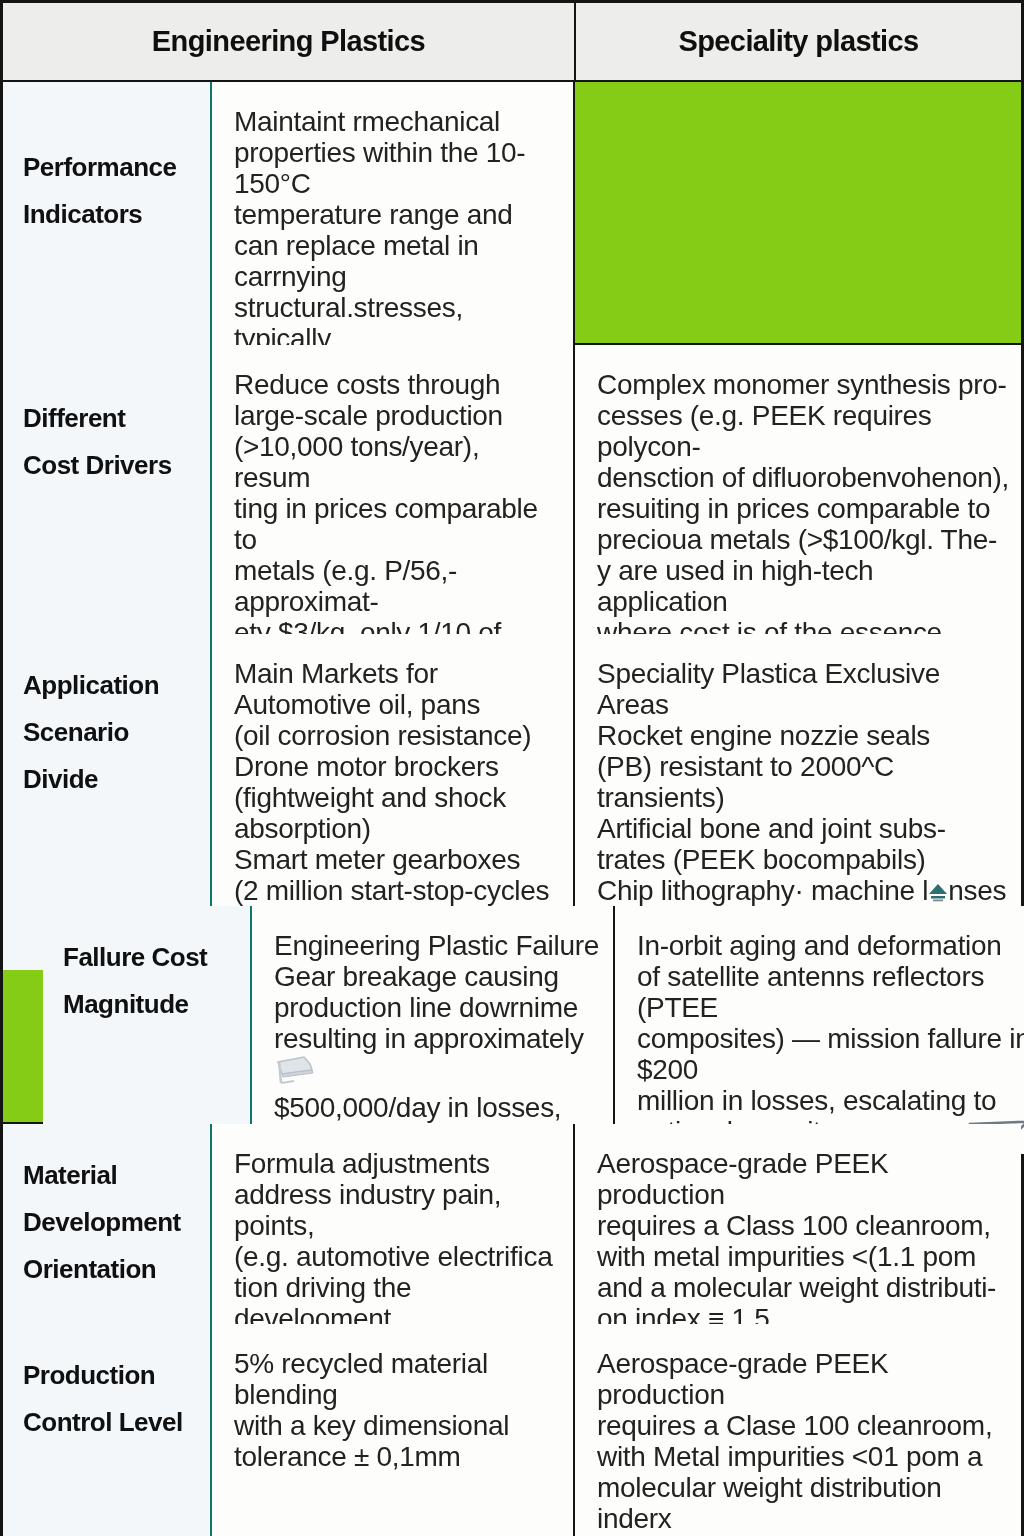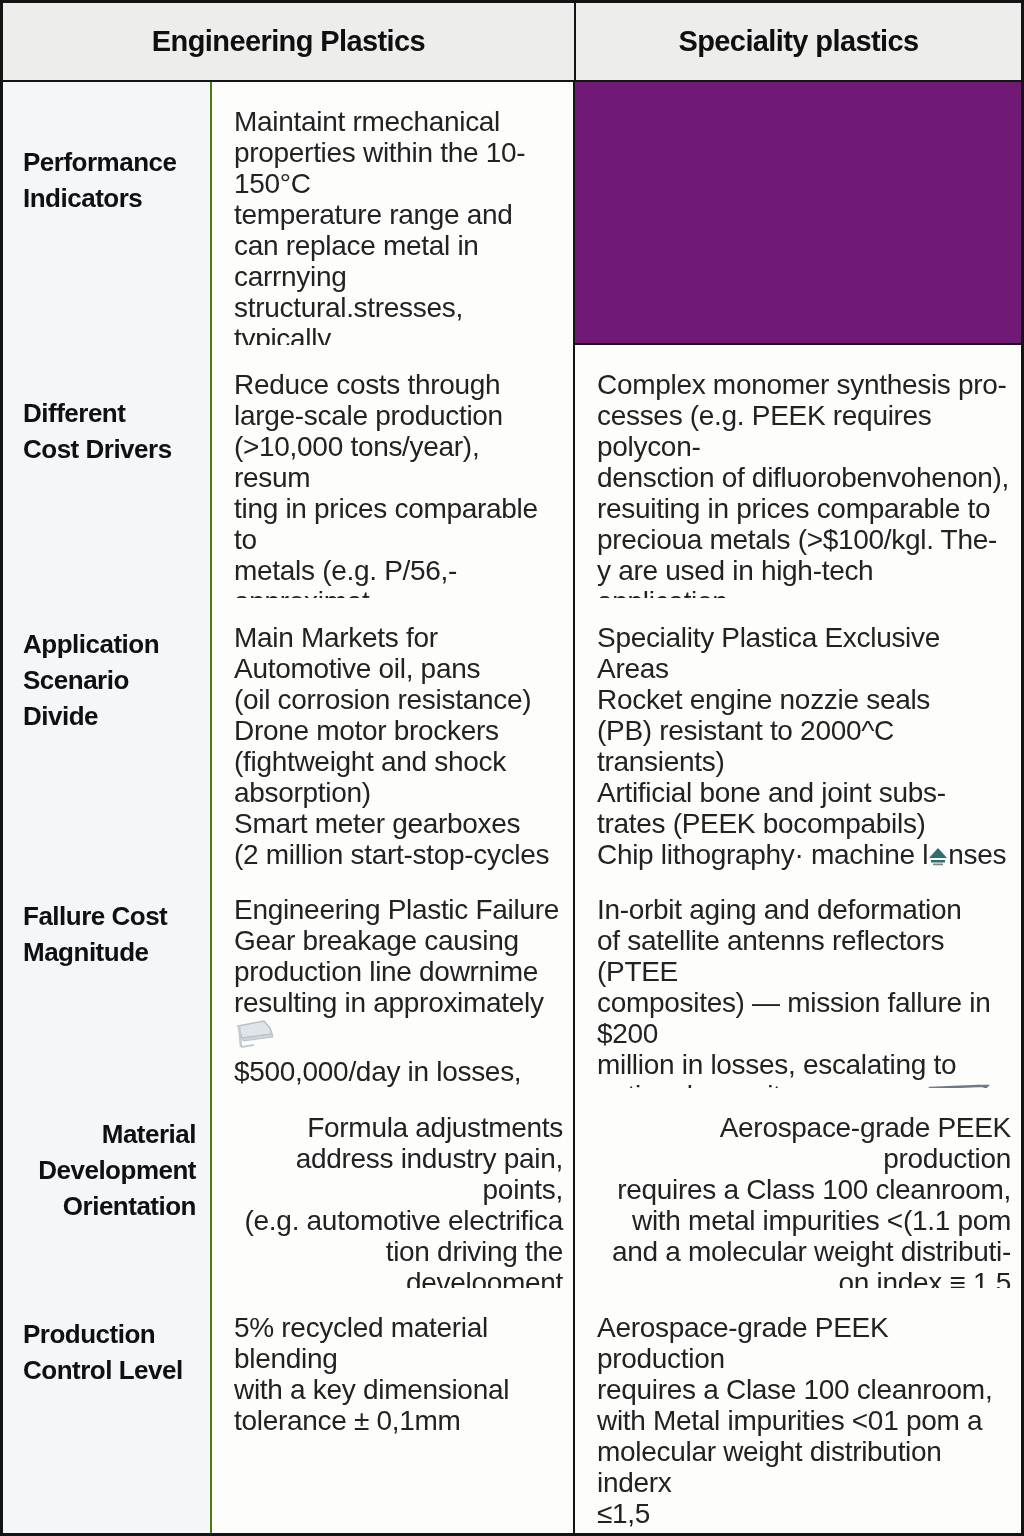--- a/index.html
+++ b/index.html
@@ -6,21 +6,21 @@
   html,body { background:#ffffff; }
   body {
     width:1024px; height:1536px;
     font-family:"Liberation Sans","DejaVu Sans",sans-serif;
     color:#1c1c1c;
     overflow:hidden;
   }
   .table {
     width:1024px; height:1536px;
     border:3px solid #141414;
-    background:#701a75;
+    background:#84cc16;
     display:flex; flex-direction:column;
   }
   
   .hdr {
     display:grid;
     grid-template-columns:573px 445px;
     height:79px;
     background:#ededec;
     border-bottom:2px solid #141414;
     flex:0 0 auto;
@@ -33,29 +33,29 @@
   
   .row {
     display:grid;
     grid-template-columns:209px 363px 446px;
     border-bottom:2px solid #141414;
     flex:0 0 auto;
   }
   .row:last-child { border-bottom:none;margin-top:48px; }
   .r1 { height:263px; }
   .r2 { height:253px; }
-  .r3 { height:272px; }
-  .r4 { height:218px; }
-  .r5 { height:152px;text-align:right; }
+  .r3 { height:272px;margin-top:36px; }
+  .r4 { height:218px;padding-left:40px; }
+  .r5 { height:152px; }
   .r6 { height:207px; flex:1 1 auto; }
   .label-cell {
     background:#f3f7fa;
-    border-right:2px solid #4d7c0f;
+    border-right:2px solid #0f766e;
     padding:28px 14px 0 20px;
-    font-weight:bold; font-size:26px; line-height:36px;
+    font-weight:bold; font-size:26px; line-height:47px;
     letter-spacing:-0.5px; color:#101010;
     white-space:pre-line;
   }
   .r1 .label-cell { padding-top:62px; }
   .r2 .label-cell { padding-top:50px; }
   .cell {
     background:#fdfdfc;
     padding:24px 10px 0 22px;
     font-size:28px; line-height:31px;
     letter-spacing:-0.3px; color:#222;

